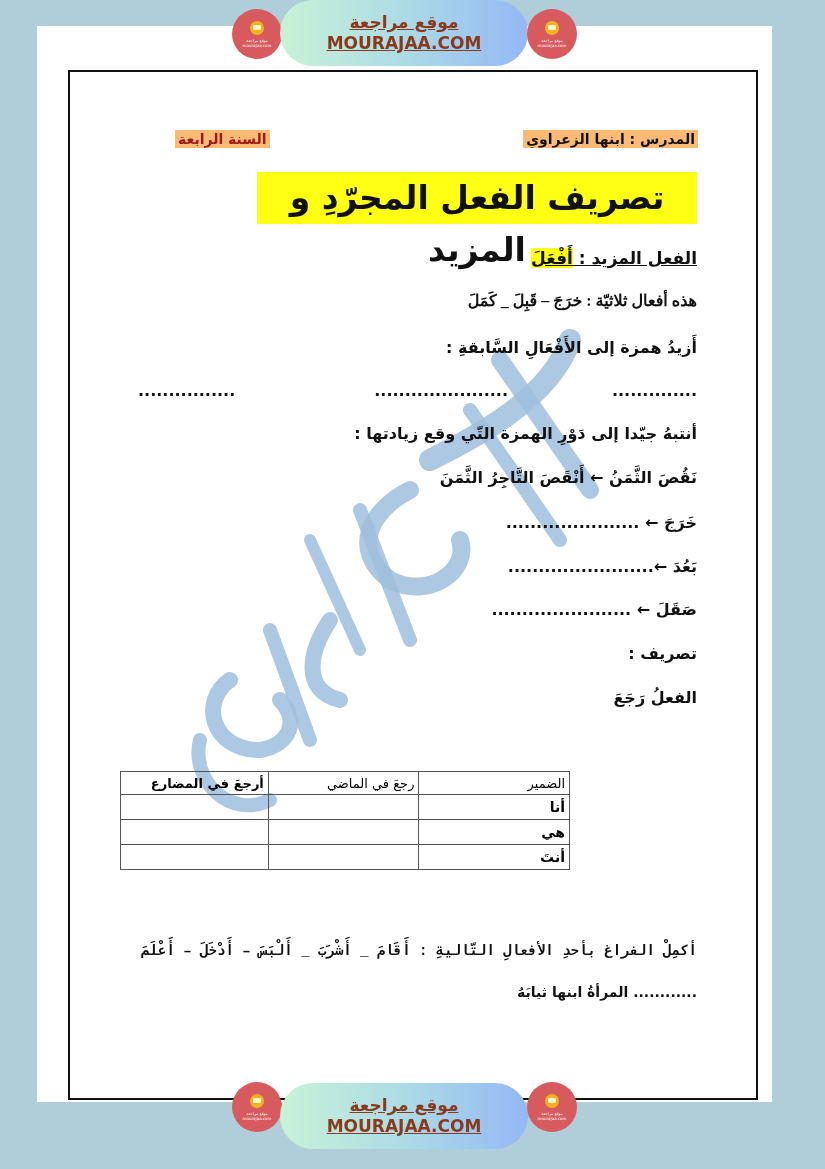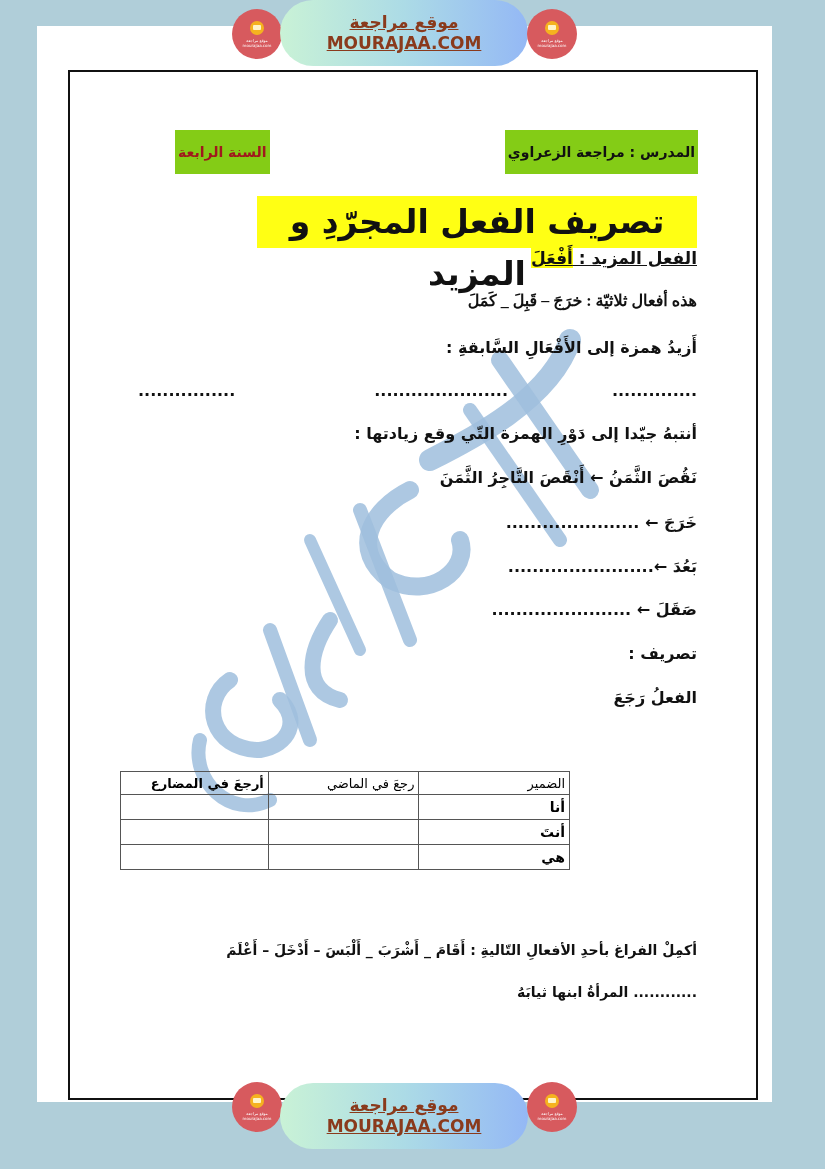--- a/index.html
+++ b/index.html
@@ -53,28 +53,27 @@
       font-size: 4px; color: #fff; margin-top: 3px; line-height: 5px; text-align: center;
     }
     .badge.tl { left: 232px; top: 9px; }
     .badge.tr { left: 527px; top: 9px; }
     .badge.bl { left: 232px; top: 1082px; }
     .badge.br { left: 527px; top: 1082px; }
 
     
     .rtl { direction: rtl; font-family: "DejaVu Sans", sans-serif; color: #111; font-weight: bold; }
     .abs { position: absolute; z-index: 3; }
-    .hl-cyan { background: #84cc16; padding: 14px 3px; }
+    .hl-cyan { background: #fdba74; padding: 1px 3px; }
     .teacher { right: 127px; top: 130px; font-size: 14px; }
     .grade { left: 175px; top: 130px; font-size: 14px; color: #a0191d; }
     .title {
       left: 257px; top: 172px; width: 440px; height: 52px;
       background: #ffff14; font-size: 33px; line-height: 52px; text-align: center;
       letter-spacing: -0.5px;
-      margin-top: 24px;
     }
     .line { right: 128px; font-size: 16px; white-space: nowrap; }
     .u { text-decoration: underline; }
     .hl-yellow { background: #ffff14; }
     .dots { font-size: 16px; letter-spacing: 0px; color: #111; font-weight: bold; white-space: nowrap; }
 
     
     .conj {
       position: absolute; left: 120px; top: 771px; width: 450px; z-index: 3;
       border-collapse: collapse; direction: rtl;
@@ -128,21 +127,21 @@
 <div class="badge tr">
   <div class="logo">
       <span></span>
     </div>
   <div class="cap">
     <div>موقع مراجعة</div>
     <div>mourajaa.com</div>
   </div>
 </div>
 
-<div class="abs rtl teacher hl-cyan">المدرس : مراجعة الزعراوي</div>
+<div class="abs rtl teacher hl-cyan">المدرس : ابنها الزعراوي</div>
 <div class="abs rtl grade hl-cyan">السنة الرابعة</div>
 <div class="abs rtl title">تصريف الفعل المجرّدِ و المزيد</div>
 
 <div class="abs rtl line u" style="top:248px; font-size:17px;">
   <span>الفعل المزيد : </span><span class="hl-yellow">أَفْعَلَ</span>
 </div>
 
 <div class="abs rtl line" style="top:291px;font-family:Liberation Serif, serif;">هذه أفعال ثلاثيّة : خرَجَ – قَبِلَ _ كَمَلَ</div>
 <div class="abs rtl line" style="top:338px;">أَزيدُ همزة إلى الأَفْعَالِ السَّابقةِ :</div>
 
@@ -177,33 +176,33 @@
     <th class="c1">الضمير</th>
     <th class="c2">رجعَ في الماضي</th>
     <th class="c3">أرجعَ في المضارع</th>
   </tr>
   <tr>
     <td class="pron">أنا</td>
     <td></td>
     <td></td>
   </tr>
   <tr>
+    <td class="pron">هي</td>
+    <td></td>
+    <td></td>
+  </tr>
+  <tr>
     <td class="pron">أنتَ</td>
-    <td></td>
-    <td></td>
-  </tr>
-  <tr>
-    <td class="pron">هي</td>
     <td></td>
     <td></td>
   </tr>
 </tbody>
   </table>
 
-<div class="abs rtl line" style="top:942px; font-size:14px;">أكمِلْ الفراغ بأحدِ الأفعالِ التّاليةِ : أَقَامَ _ أَشْرَبَ _ أَلْبَسَ – أَدْخَلَ – أَعْلَمَ</div>
+<div class="abs rtl line" style="top:942px; font-size:14px;font-family:Liberation Mono, monospace;">أكمِلْ الفراغ بأحدِ الأفعالِ التّاليةِ : أَقَامَ _ أَشْرَبَ _ أَلْبَسَ – أَدْخَلَ – أَعْلَمَ</div>
 <div class="abs rtl line" style="top:984px; font-size:14px;">............ المرأةُ ابنها ثيابَهُ</div>
 
 <div class="badge bl">
   <div class="logo">
       <span></span>
     </div>
   <div class="cap">
     <div>موقع مراجعة</div>
     <div>mourajaa.com</div>
   </div>

